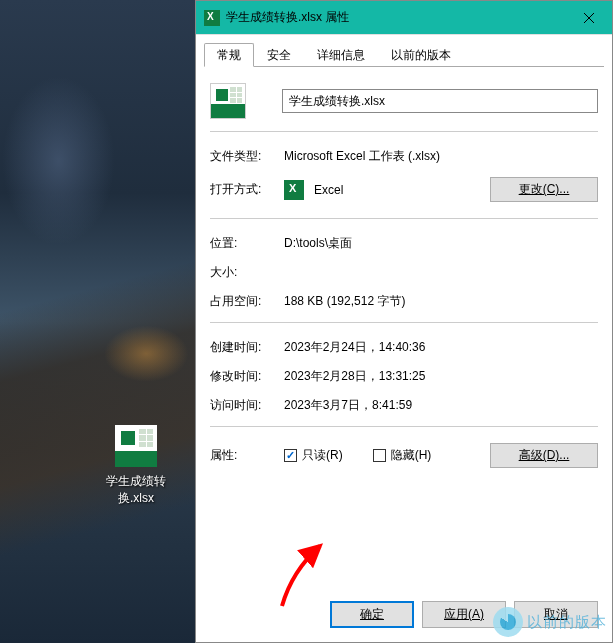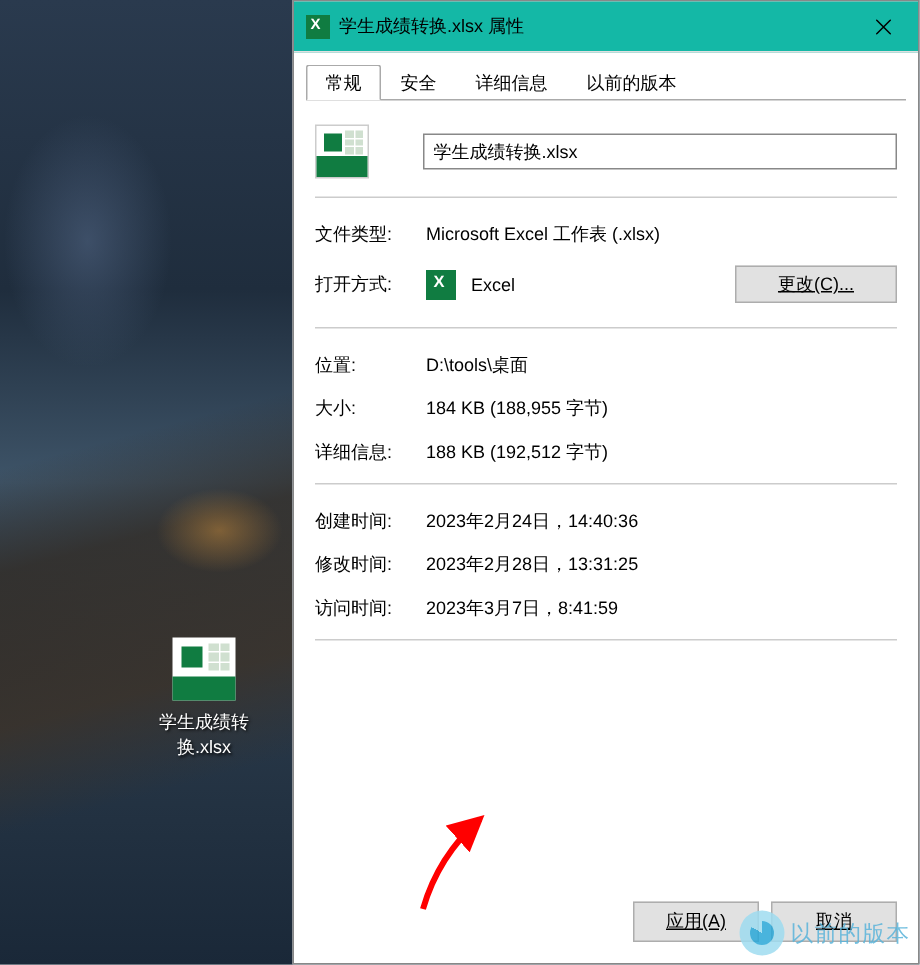--- a/index.html
+++ b/index.html
@@ -164,47 +164,61 @@
     </div>
 
     <div class="sep"></div>
 
     <div class="row">
       <span class="lbl">位置:</span>
       <span class="val">D:\tools\桌面</span>
     </div>
     <div class="row">
       <span class="lbl">大小:</span>
-      <span class="val">184 KB (188,955 字节)</span>
-    </div>
-    <div class="row">
-      <span class="lbl">详细信息:</span>
+    </div>
+    <div class="row">
+      <span class="lbl">占用空间:</span>
       <span class="val">188 KB (192,512 字节)</span>
     </div>
 
     <div class="sep"></div>
 
     <div class="row">
       <span class="lbl">创建时间:</span>
       <span class="val">2023年2月24日，14:40:36</span>
     </div>
     <div class="row">
       <span class="lbl">修改时间:</span>
       <span class="val">2023年2月28日，13:31:25</span>
     </div>
     <div class="row">
       <span class="lbl">访问时间:</span>
       <span class="val">2023年3月7日，8:41:59</span>
     </div>
 
     <div class="sep"></div>
 
+    <div class="attrrow">
+      <span class="lbl">属性:</span>
+      <div class="cbs">
+        <label class="cb-wrap">
+          <span class="cb checked"></span>
+          <span>只读(R)</span>
+        </label>
+        <label class="cb-wrap">
+          <span class="cb"></span>
+          <span>隐藏(H)</span>
+        </label>
+        <div class="btn btn-adv">高级(D)...</div>
+      </div>
+    </div>
   </div>
 
   <div class="footer">
+    <div class="btn default">确定</div>
     <div class="btn">应用(A)</div>
     <div class="btn">取消</div>
   </div>
 </div>
 
 <svg class="arrow" viewBox="0 0 70 70">
   <defs>
       <marker id="ah" markerWidth="6" markerHeight="6" refX="5" refY="3" orient="auto">
         <path d="M0,0 L6,3 L0,6 Z" fill="#ff0000"></path>
       </marker>

